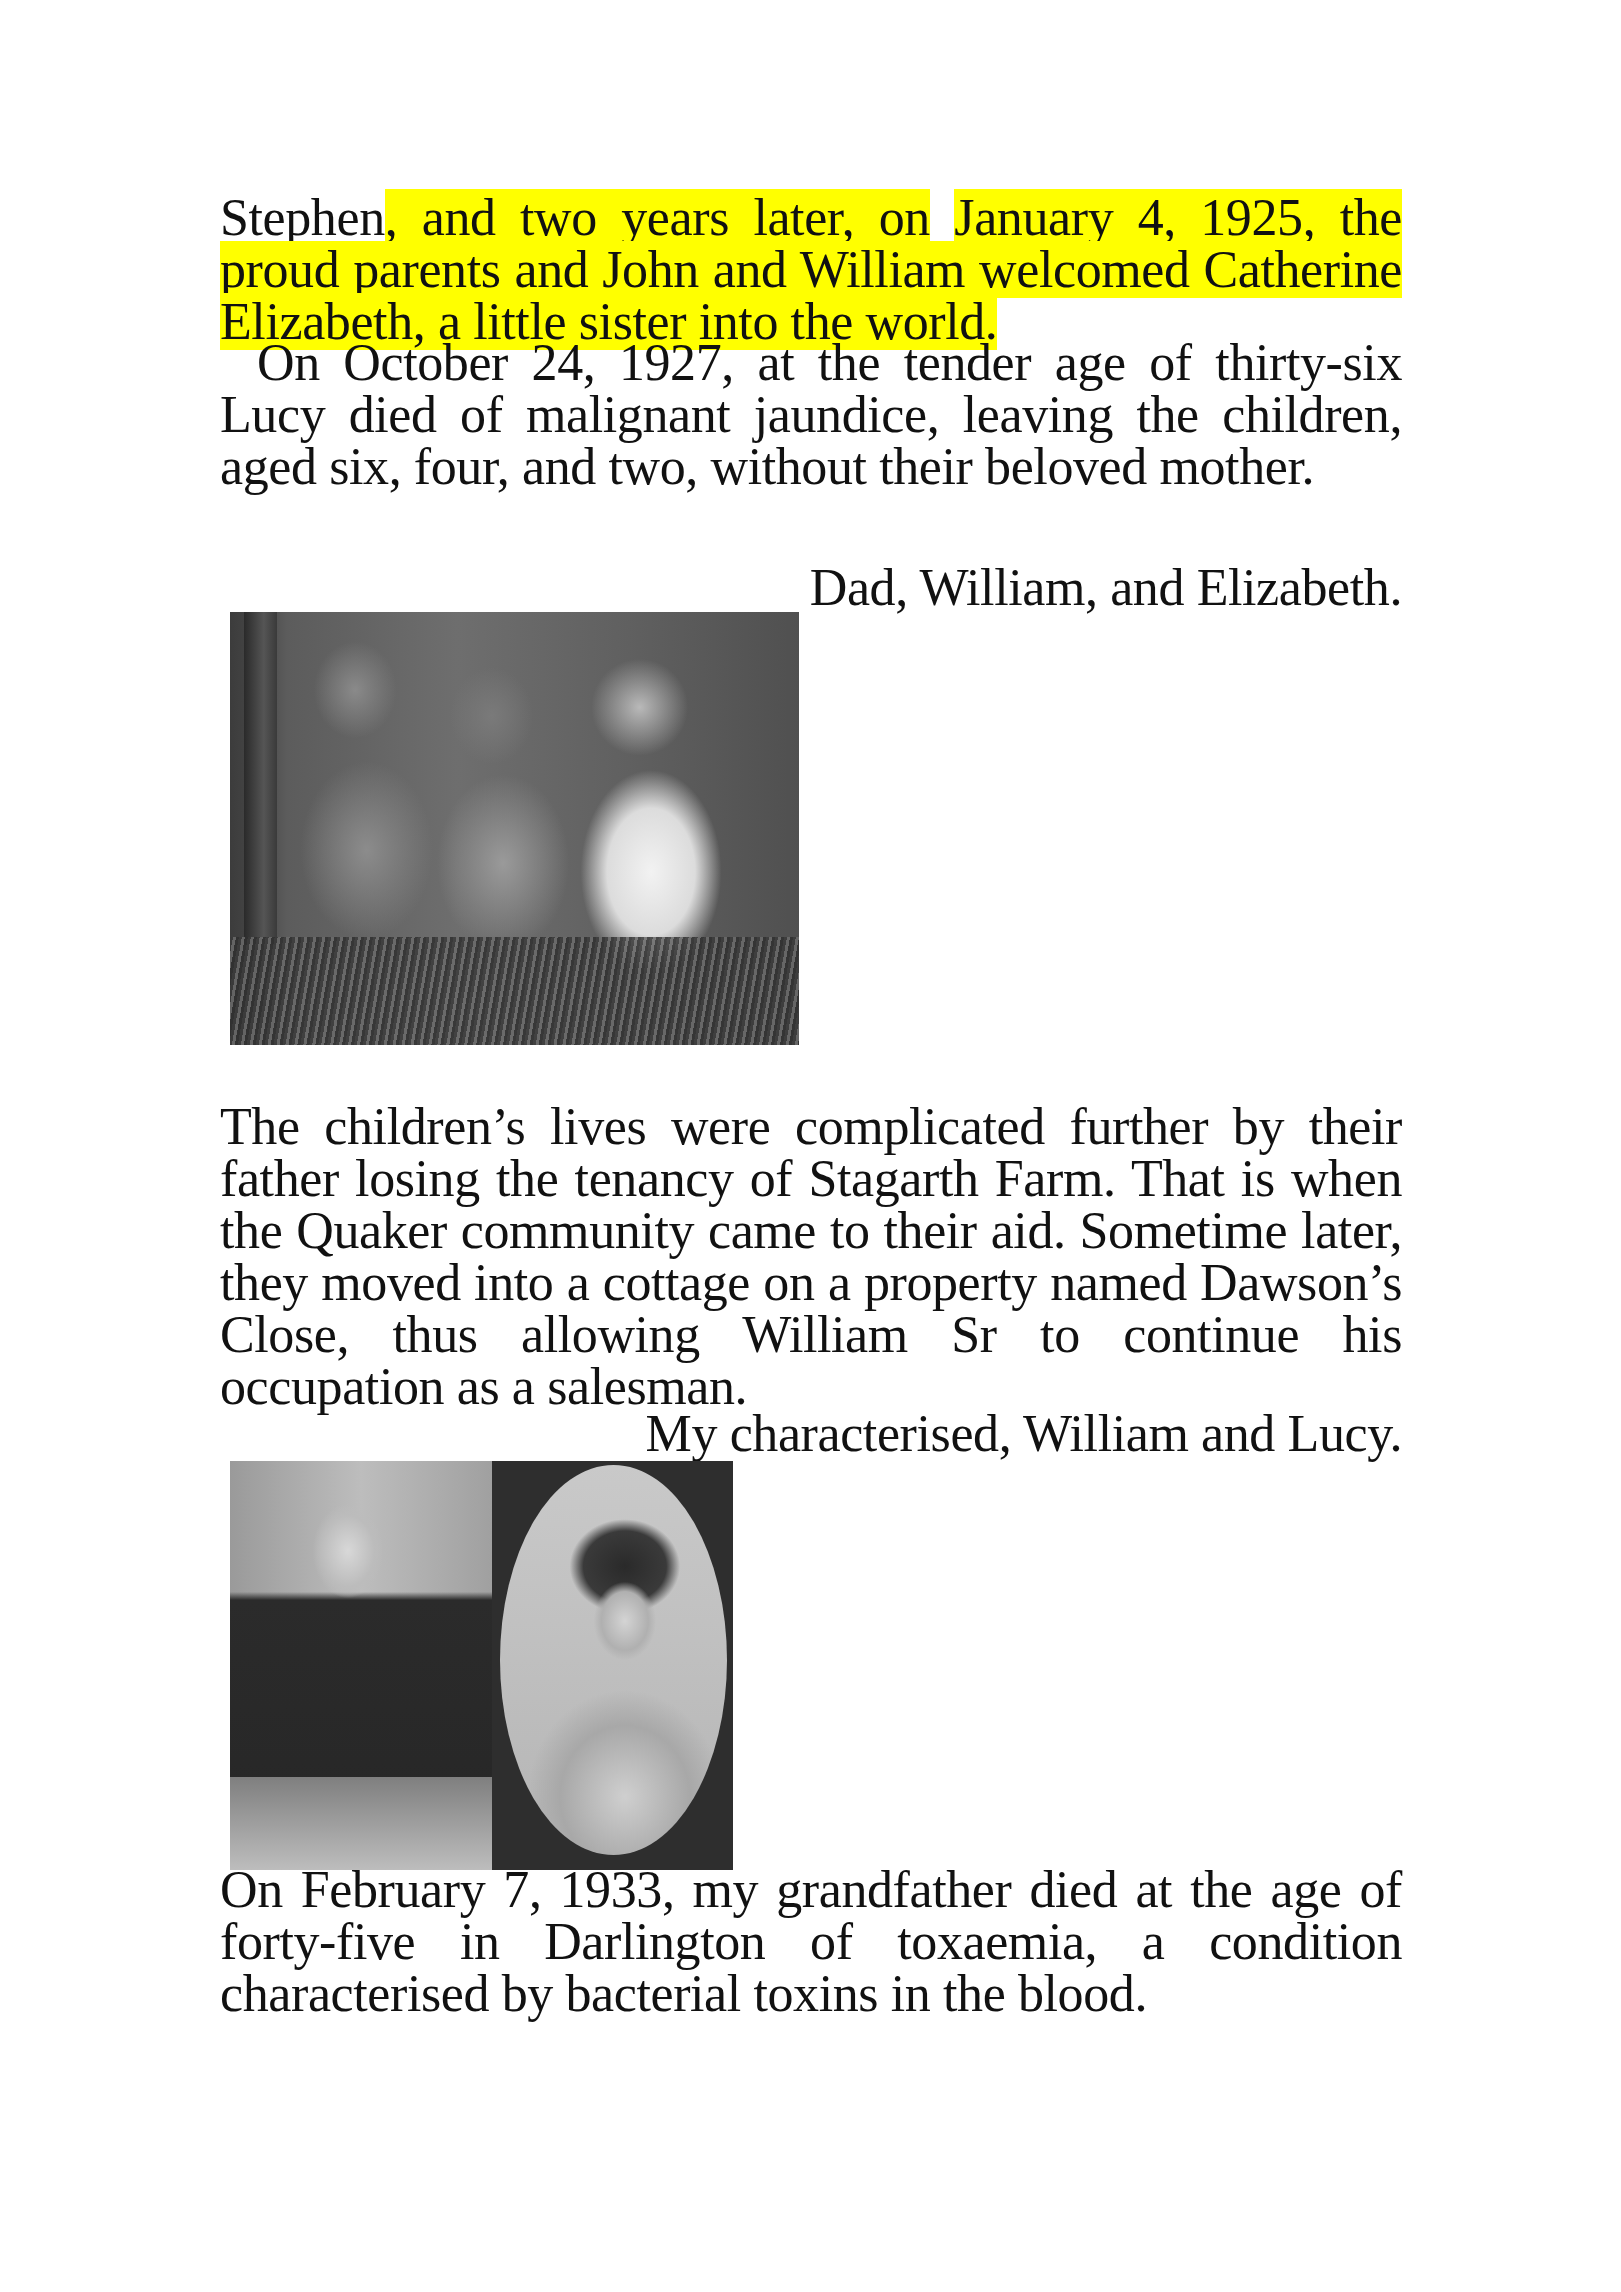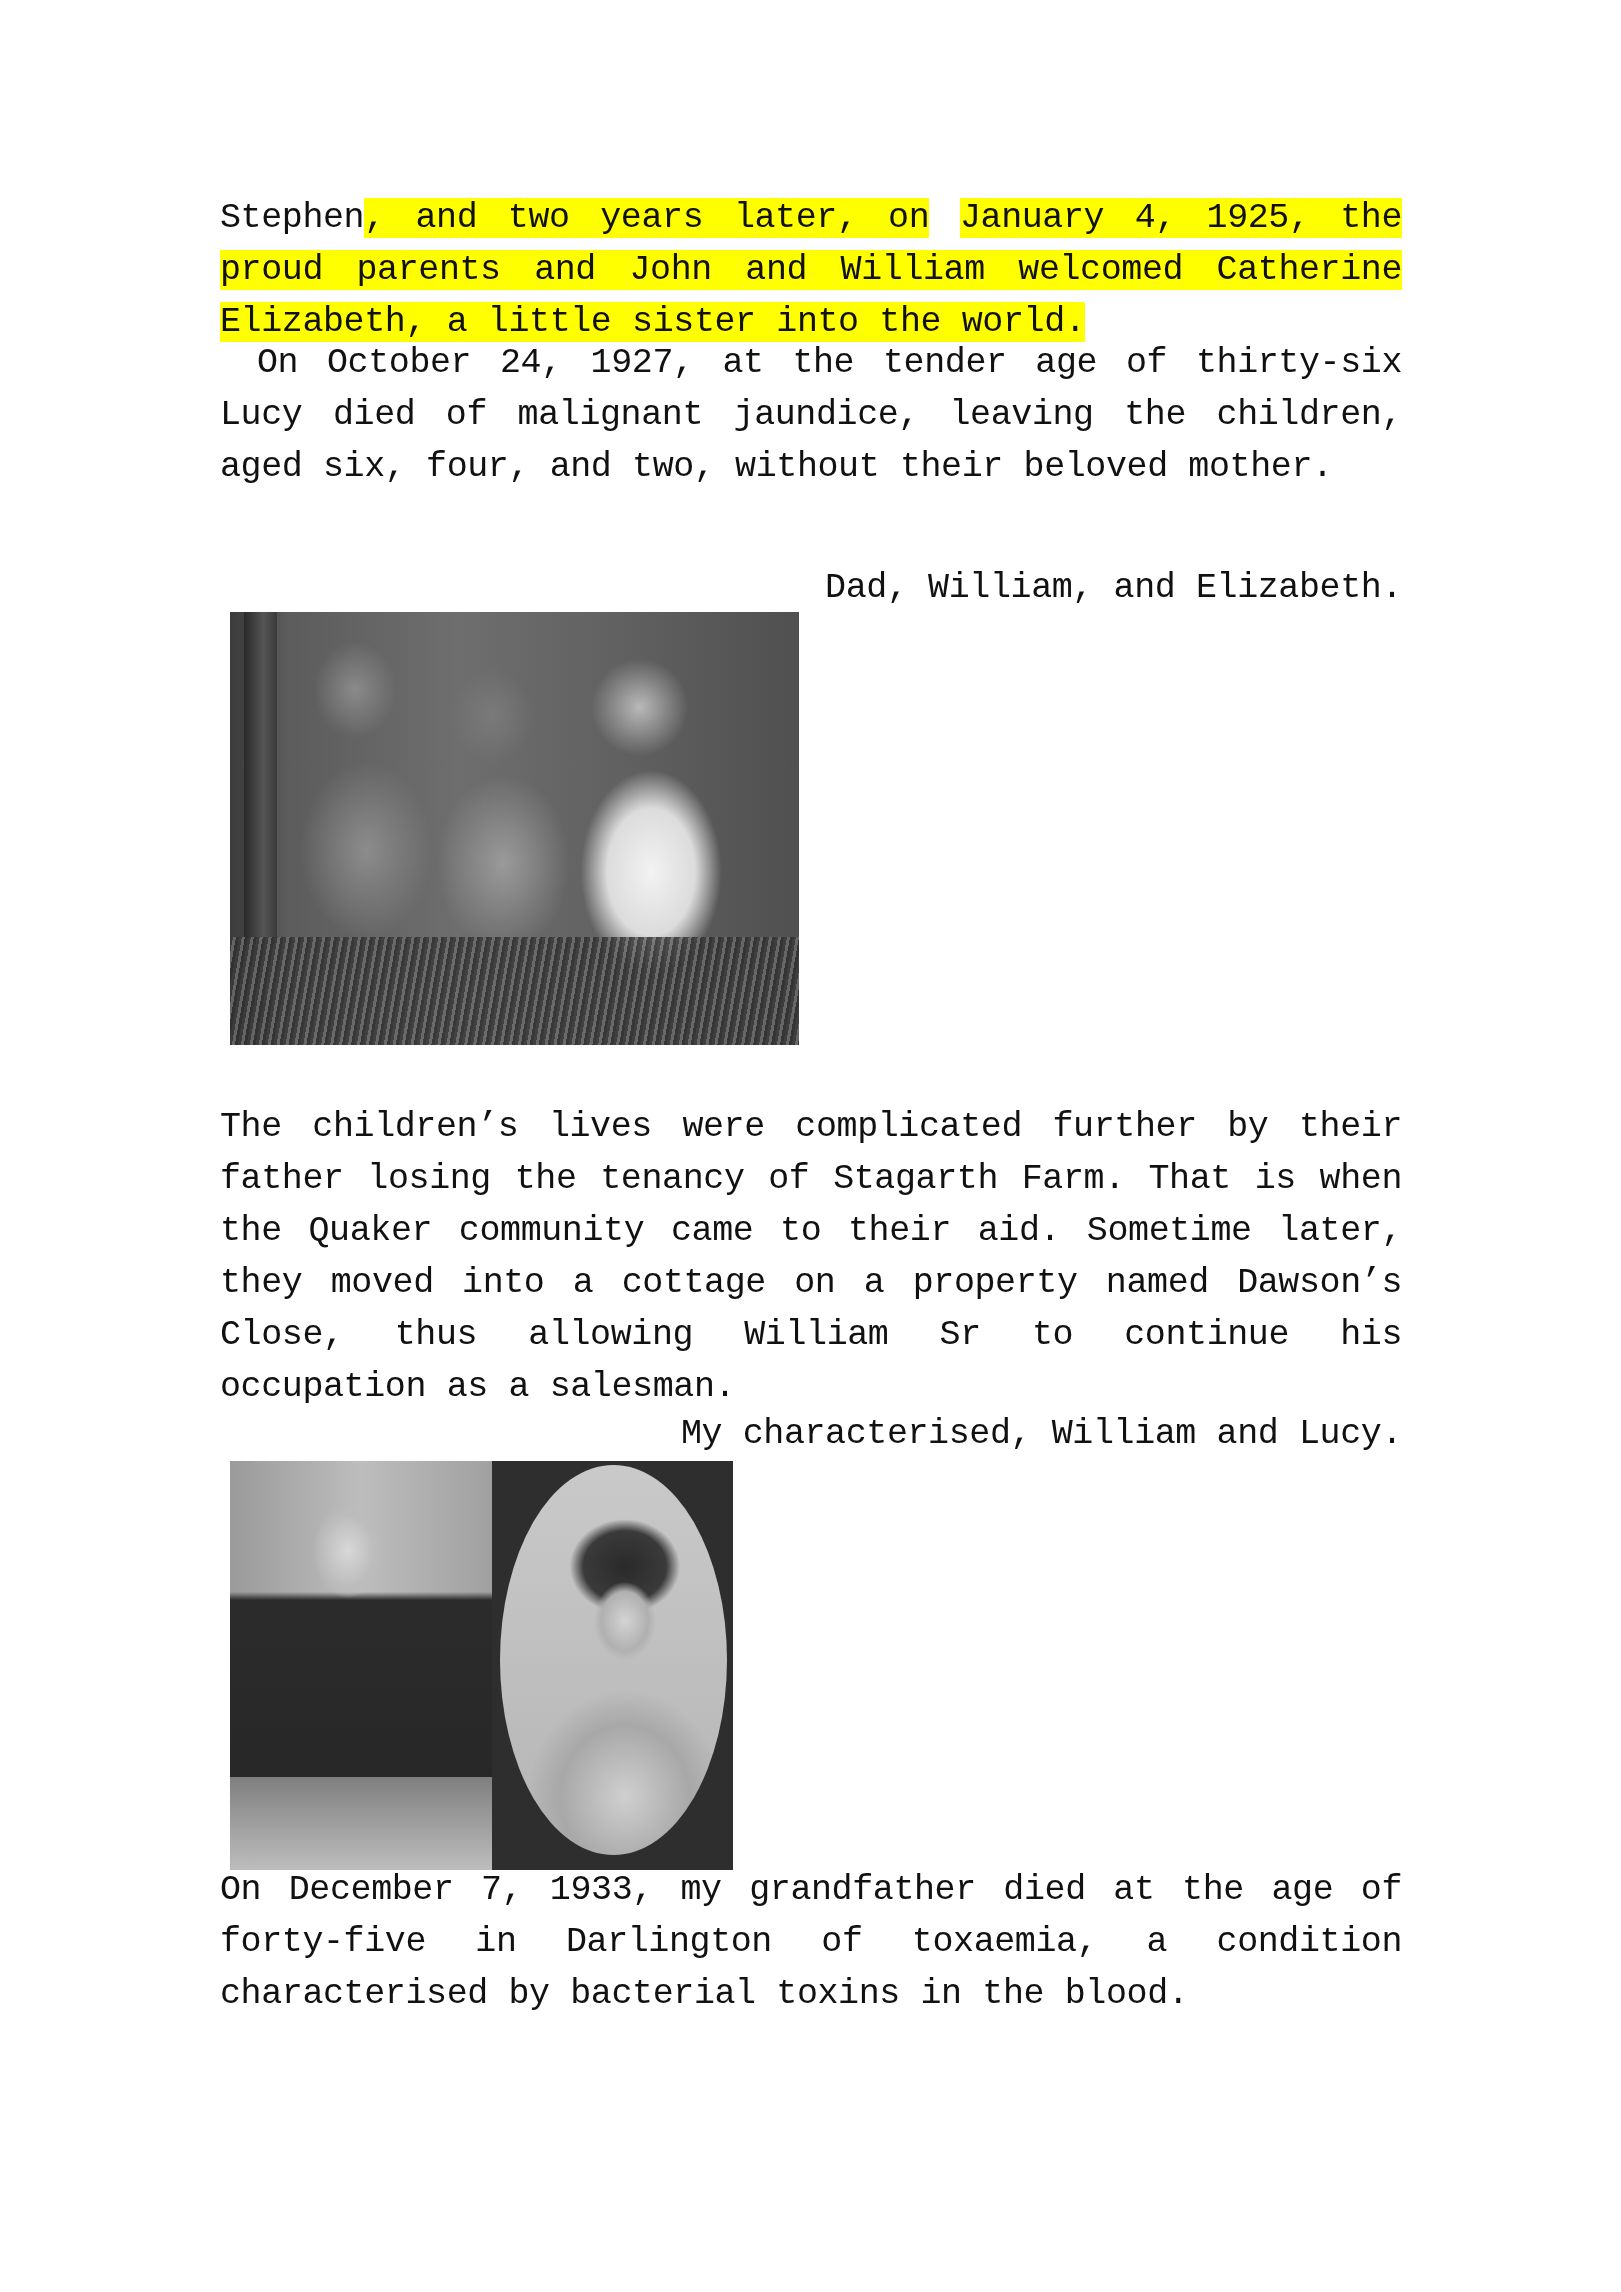--- a/index.html
+++ b/index.html
@@ -2,22 +2,22 @@
 <html><head>
 <meta charset="utf-8">
 <style>
   html, body { margin: 0; padding: 0; background: #ffffff; }
   body { width: 1621px; height: 2293px; position: relative; overflow: hidden; }
   .page {
     position: absolute; left: 0; top: 0; width: 1621px; height: 2293px; background: #ffffff;
   }
   .text {
     position: absolute; left: 220px; width: 1182px;
-    font-family: Liberation Mono, monospace;
-    font-size: 35px; line-height: 52px; color: #111111;
+    font-family: Liberation Serif, serif;
+    font-size: 52px; line-height: 52px; color: #111111;
     text-align: justify; margin: 0;
     letter-spacing: -0.4px;
   }
   .text.ragged { text-align: right; }
   .hl { background: #ffff00; }
   .indent { text-indent: 37px; }
   .para1 { top: 192px; }
   .para2 { top: 337px; }
   .caption1 { top: 562px; }
   .para3 { top: 1095px; margin-top: 6px; }
@@ -91,16 +91,16 @@
 
   <p class="text ragged caption2">My characterised, William and Lucy.</p>
 
   <div class="photo grandfather" title="Portrait of William, seated man with moustache in suit">
     <div class="legs"></div>
   </div>
   <div class="photo grandmother" title="Oval portrait of Lucy with lace collar">
     <div class="oval"></div>
   </div>
 
-  <p class="text para4">On December 7, 1933, my grandfather died at the age of forty-five in Darlington of toxaemia, a condition characterised by bacterial toxins in the blood.</p>
+  <p class="text para4">On February 7, 1933, my grandfather died at the age of forty-five in Darlington of toxaemia, a condition characterised by bacterial toxins in the blood.</p>
 
 </div>
 
 
 </body></html>

